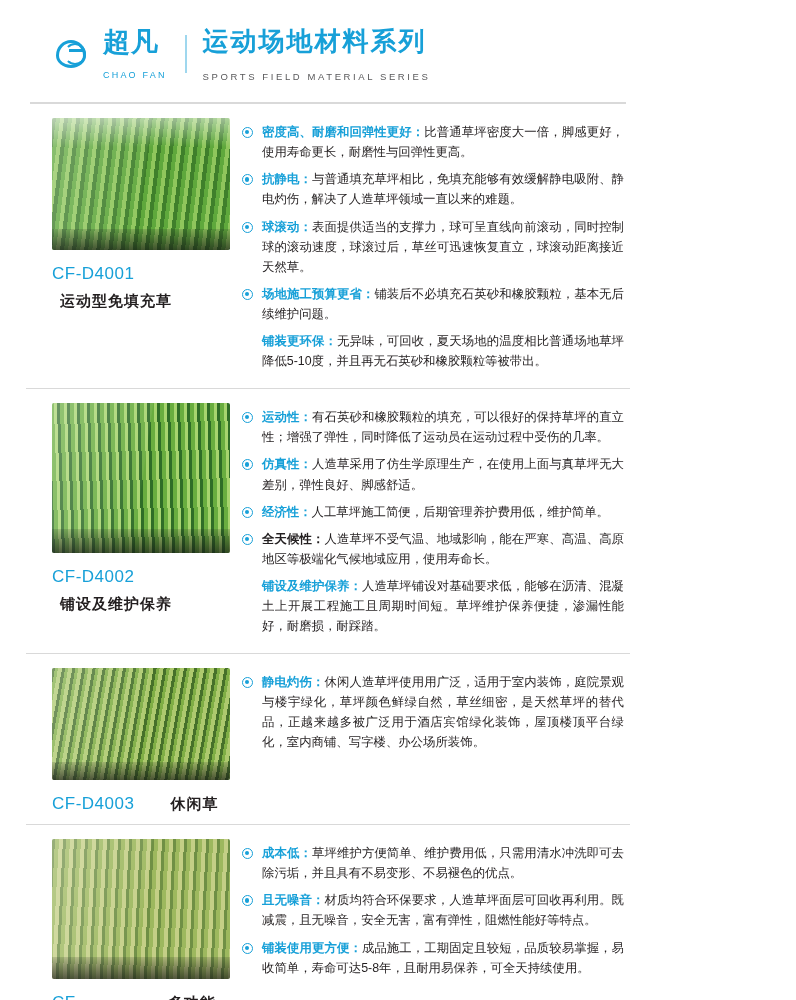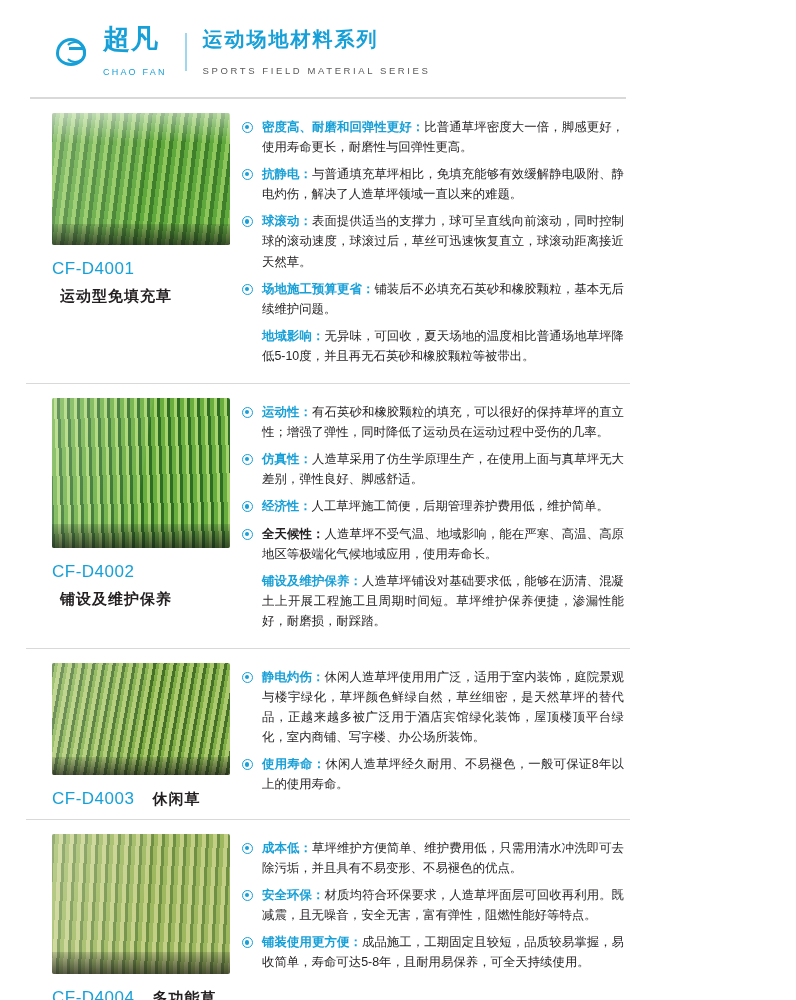--- a/index.html
+++ b/index.html
@@ -83,21 +83,21 @@
     flex-direction: column;
     justify-content: center;
   }
   .divider-v {
     width: 2px;
     height: 38px;
     background: #9fd7ee;
     margin: 0 16px 0 18px;
   }
   .header-title-cn {
-    font-size: 20px;
+    font-size: 26px;
     font-weight: bold;
     color: #17a0d8;
     letter-spacing: 2px;
     line-height: 1.2;
   }
   .header-title-en {
     font-size: 9.5px;
     letter-spacing: 2.6px;
     color: #59595b;
     margin-top: 14px;
@@ -180,21 +180,21 @@
     margin-top: 8px;
     font-size: 15px;
     font-weight: bold;
     color: #231f20;
     letter-spacing: 1px;
     margin-left: 8px;
   }
   .inline-title {
     display: flex;
     align-items: baseline;
-    gap: 10px;
+    gap: 28px;
     margin-top: 14px;
   }
   .inline-title .code { margin-top: 0; }
   .inline-title .name-row { margin-top: 0; }
 
   
   .sec-right {
     flex: 1;
     padding: 4px 2px 0 12px;
   }
@@ -276,21 +276,21 @@
           </div>
           <div class="code">CF-D4001</div>
           <div class="name-row">运动型免填充草</div>
         </div>
         <div class="sec-right">
           <ul class="bullets">
             <li><span class="dot"></span><span class="lead">密度高、耐磨和回弹性更好：</span><span>比普通草坪密度大一倍，脚感更好，使用寿命更长，耐磨性与回弹性更高。</span></li>
             <li><span class="dot"></span><span class="lead">抗静电：</span><span>与普通填充草坪相比，免填充能够有效缓解静电吸附、静电灼伤，解决了人造草坪领域一直以来的难题。</span></li>
             <li><span class="dot"></span><span class="lead">球滚动：</span><span>表面提供适当的支撑力，球可呈直线向前滚动，同时控制球的滚动速度，球滚过后，草丝可迅速恢复直立，球滚动距离接近天然草。</span></li>
             <li><span class="dot"></span><span class="lead">场地施工预算更省：</span><span>铺装后不必填充石英砂和橡胶颗粒，基本无后续维护问题。</span></li>
-            <li class="nomark"><span class="lead">地域影响：</span><span>无异味，可回收，夏天场地的温度相比普通场地草坪降低5-10度，并且再无石英砂和橡胶颗粒等被带出。</span></li>
+            <li class="nomark"><span class="lead">铺装更环保：</span><span>无异味，可回收，夏天场地的温度相比普通场地草坪降低5-10度，并且再无石英砂和橡胶颗粒等被带出。</span></li>
           </ul>
         </div>
       </div>
       <div class="section">
         <div class="sec-left">
           <div class="photo h2 turf2">
             <div class="sheen"></div>
             <div class="base"></div>
           </div>
           <div class="code">CF-D4002</div>
@@ -313,38 +313,37 @@
             <div class="base"></div>
           </div>
           <div class="inline-title">
             <div class="code">CF-D4003</div>
             <div class="name-row">休闲草</div>
           </div>
         </div>
         <div class="sec-right">
           <ul class="bullets">
             <li><span class="dot"></span><span class="lead">静电灼伤：</span><span>休闲人造草坪使用用广泛，适用于室内装饰，庭院景观与楼宇绿化，草坪颜色鲜绿自然，草丝细密，是天然草坪的替代品，正越来越多被广泛用于酒店宾馆绿化装饰，屋顶楼顶平台绿化，室内商铺、写字楼、办公场所装饰。</span></li>
-            <li><span class="dot"></span><span class="lead">使用寿命：</span><span>休闲人造草坪经久耐用、不易褪色，一般可保证8年以上的使用寿命。</span></li>
           </ul>
         </div>
       </div>
       <div class="section">
         <div class="sec-left">
           <div class="photo h4 turf4">
             <div class="sheen"></div>
             <div class="base"></div>
           </div>
           <div class="inline-title">
             <div class="code">CF-D4004</div>
             <div class="name-row">多功能草</div>
           </div>
         </div>
         <div class="sec-right">
           <ul class="bullets">
             <li><span class="dot"></span><span class="lead">成本低：</span><span>草坪维护方便简单、维护费用低，只需用清水冲洗即可去除污垢，并且具有不易变形、不易褪色的优点。</span></li>
-            <li><span class="dot"></span><span class="lead">安全环保：</span><span>材质均符合环保要求，人造草坪面层可回收再利用。既减震，且无噪音，安全无害，富有弹性，阻燃性能好等特点。</span></li>
+            <li><span class="dot"></span><span class="lead">且无噪音：</span><span>材质均符合环保要求，人造草坪面层可回收再利用。既减震，且无噪音，安全无害，富有弹性，阻燃性能好等特点。</span></li>
             <li><span class="dot"></span><span class="lead">铺装使用更方便：</span><span>成品施工，工期固定且较短，品质较易掌握，易收简单，寿命可达5-8年，且耐用易保养，可全天持续使用。</span></li>
           </ul>
         </div>
       </div>
     </div>
 
 </div>
 
 </body></html>

